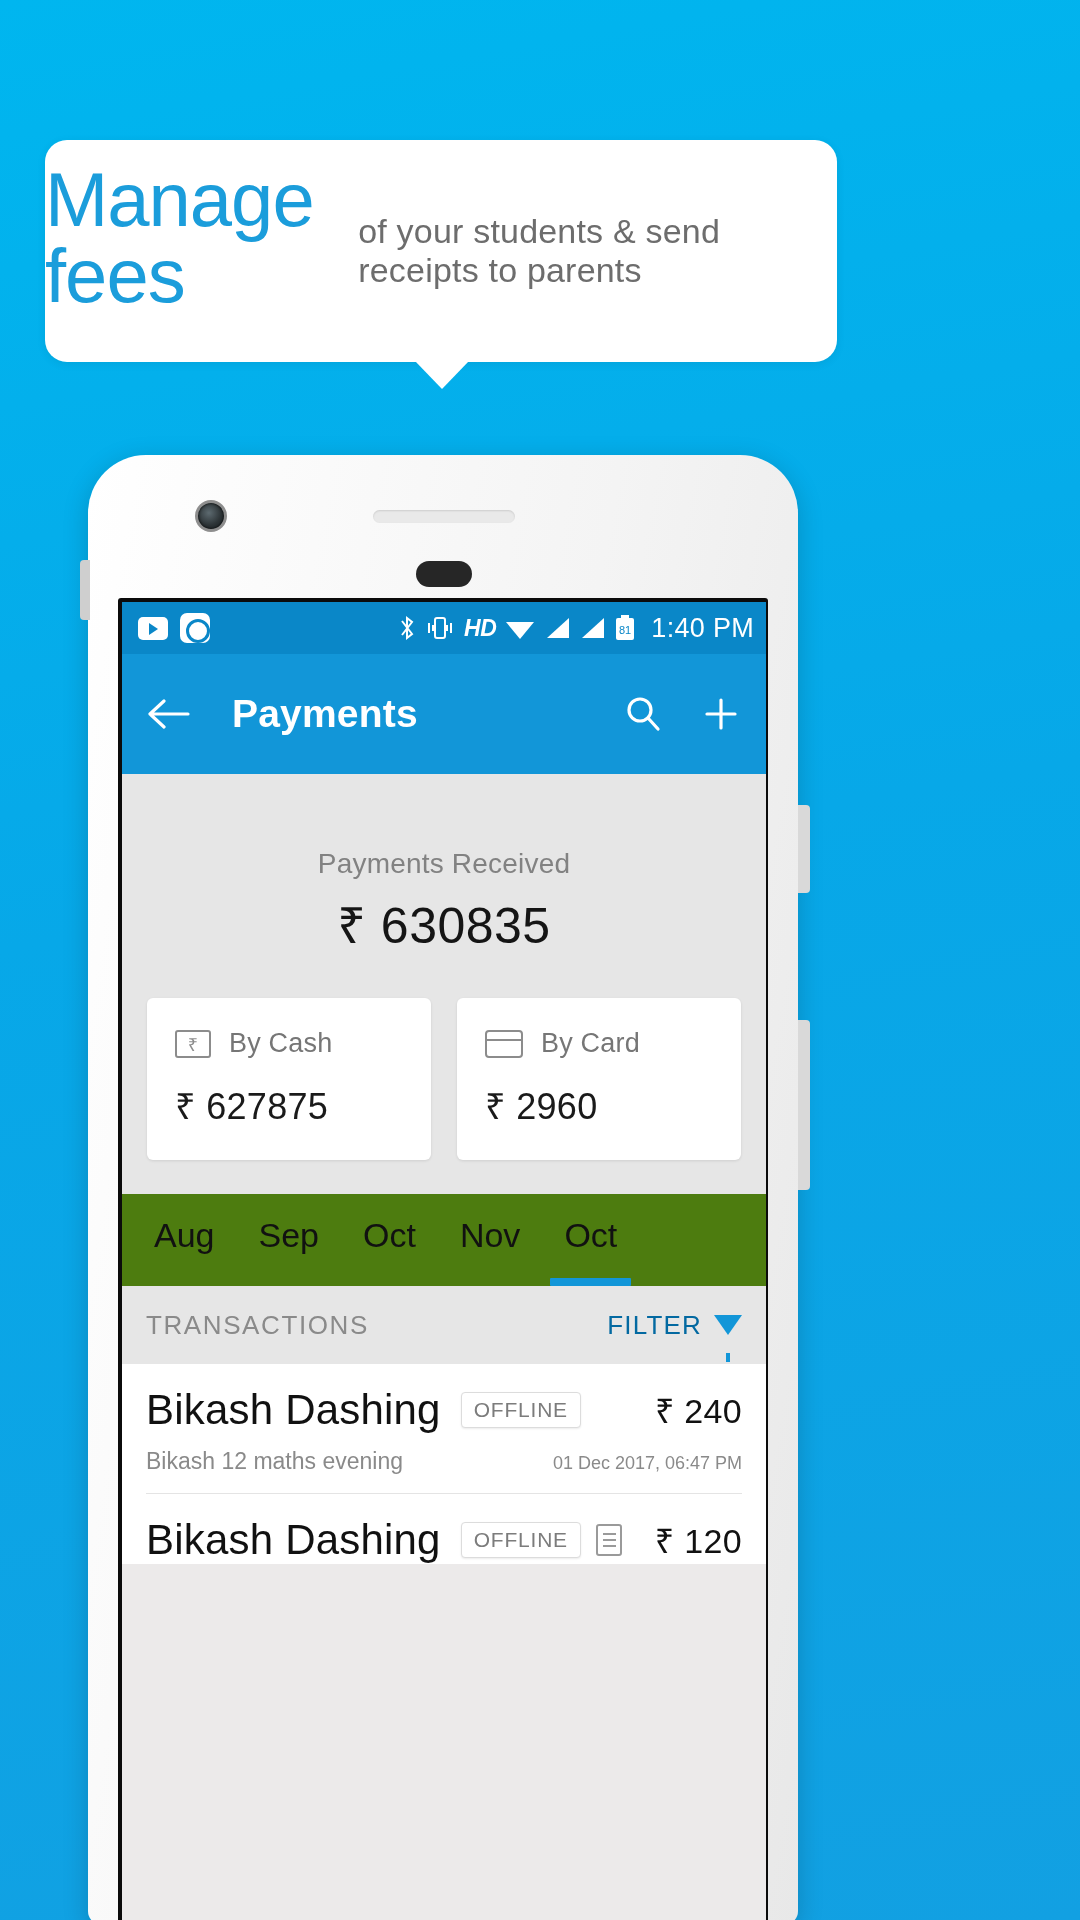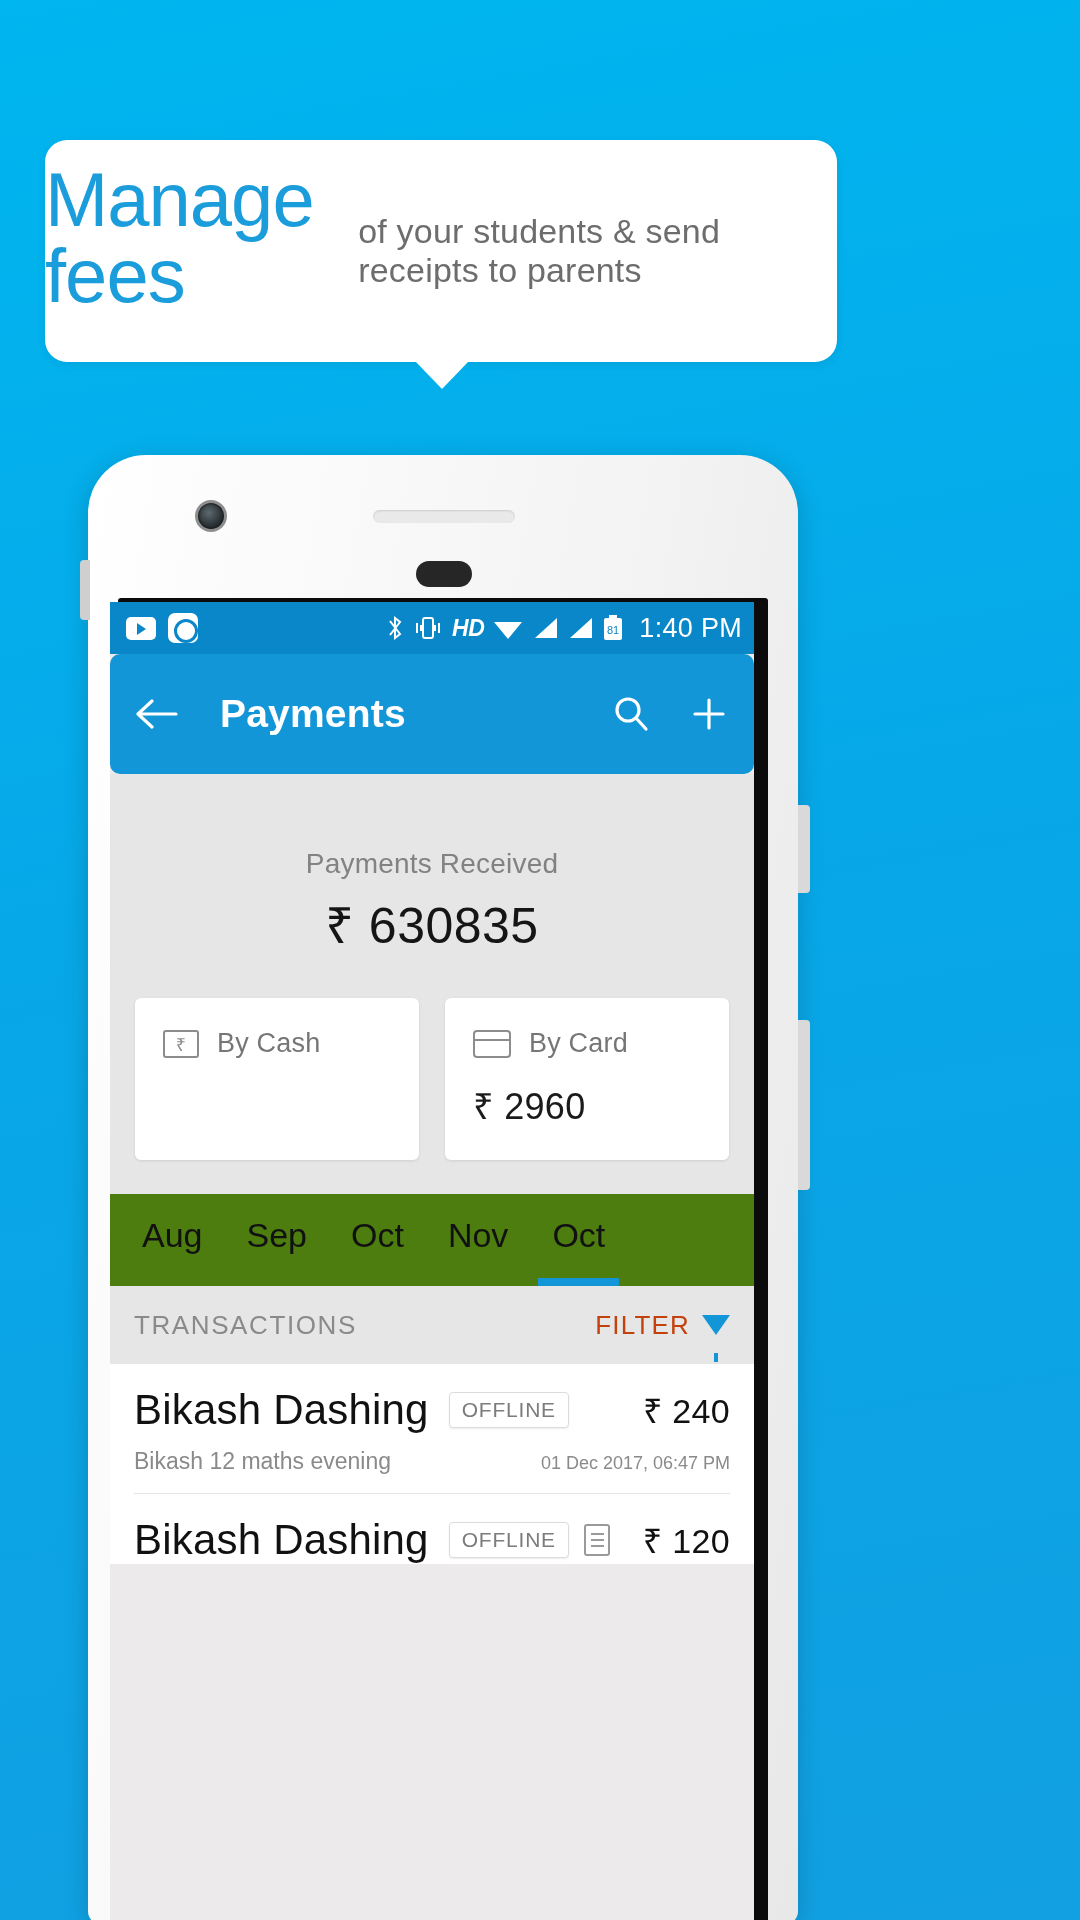--- a/index.html
+++ b/index.html
@@ -107,21 +107,21 @@
     position: absolute;
     left: 80px; top: 560px;
     width: 10px; height: 60px;
     background: #cfcfcf;
     border-radius: 4px 0 0 4px;
   }
 
   
   .screen {
     position: absolute;
-    left: 110px; top: 602px;
+    left: 122px; top: 602px;
     width: 644px; height: 1318px;
     background: #eceaea;
     overflow: hidden;
   }
 
   
   .statusbar {
     height: 52px;
     background: #0a87c8;
     display: flex;
@@ -154,21 +154,20 @@
   }
 
   
   .appbar {
     height: 120px;
     background: #1296d8;
     display: flex;
     align-items: center;
     padding: 0 26px;
     color: #fff;
-    border-radius: 10px;
   }
   .appbar-title {
     font-size: 39px;
     font-weight: 700;
     margin-left: 42px;
     letter-spacing: .2px;
   }
   .appbar-actions { margin-left: auto; display: flex; align-items: center; gap: 40px; }
 
   
@@ -270,21 +269,21 @@
   .tx-head {
     height: 78px;
     background: #e6e6e6;
     display: flex; align-items: center;
     padding: 0 24px;
   }
   .tx-head-title { font-size: 26px; color: #8a8a8a; letter-spacing: 1.6px; }
   .tx-head-filter {
     margin-left: auto;
     display: flex; align-items: center; gap: 12px;
-    font-size: 26px; color: #c2410c; letter-spacing: 1.2px;
+    font-size: 26px; color: #0369a1; letter-spacing: 1.2px;
   }
   .funnel {
     width: 0; height: 0;
     border-left: 14px solid transparent;
     border-right: 14px solid transparent;
     border-top: 20px solid #1296d8;
     position: relative;
   }
   .funnel::after {
     content: ""; position: absolute;
@@ -411,20 +410,21 @@
 
       <div class="received-label">Payments Received</div>
       <div class="received-amount">₹ 630835</div>
 
       <div class="cards">
         <div class="paycard">
           <div class="paycard-head">
             <span class="icon-box">₹</span>
             <span class="paycard-label">By Cash</span>
           </div>
+          <div class="paycard-amount">₹ 627875</div>
         </div>
         <div class="paycard">
           <div class="paycard-head">
             <span class="icon-card"></span>
             <span class="paycard-label">By Card</span>
           </div>
           <div class="paycard-amount">₹ 2960</div>
         </div>
       </div>
     </div>

